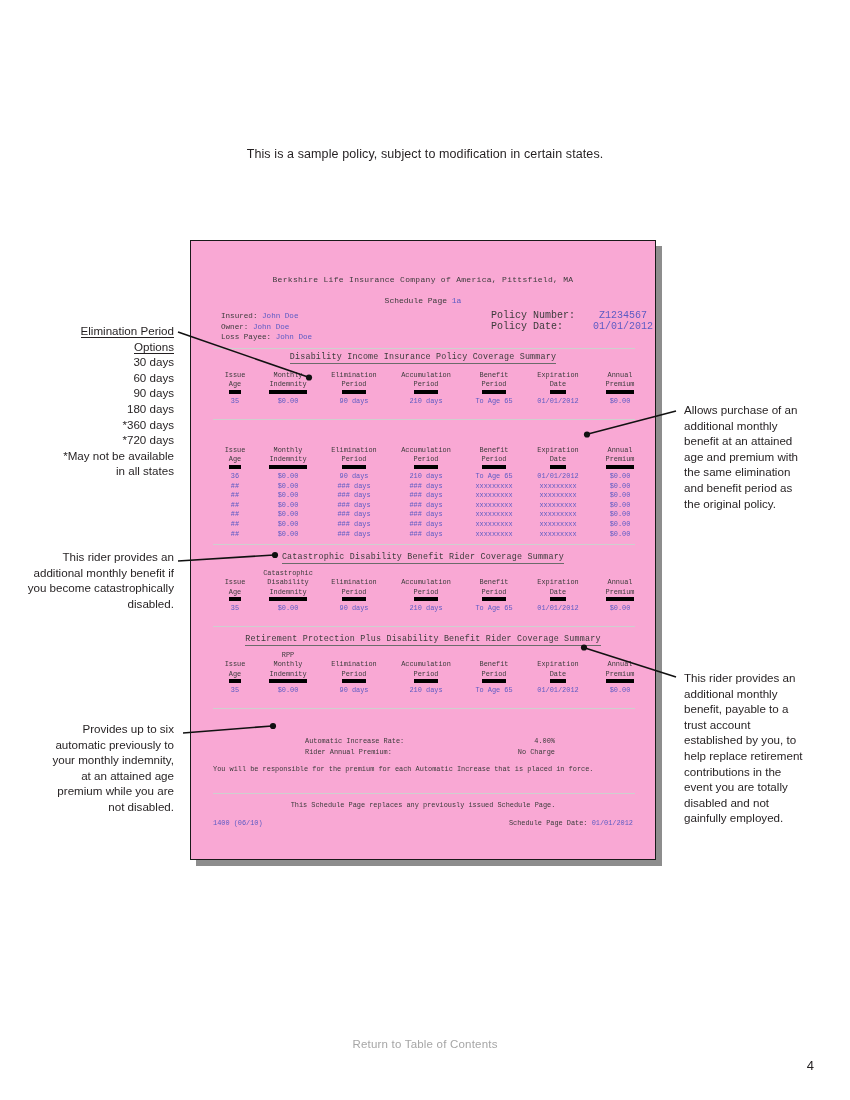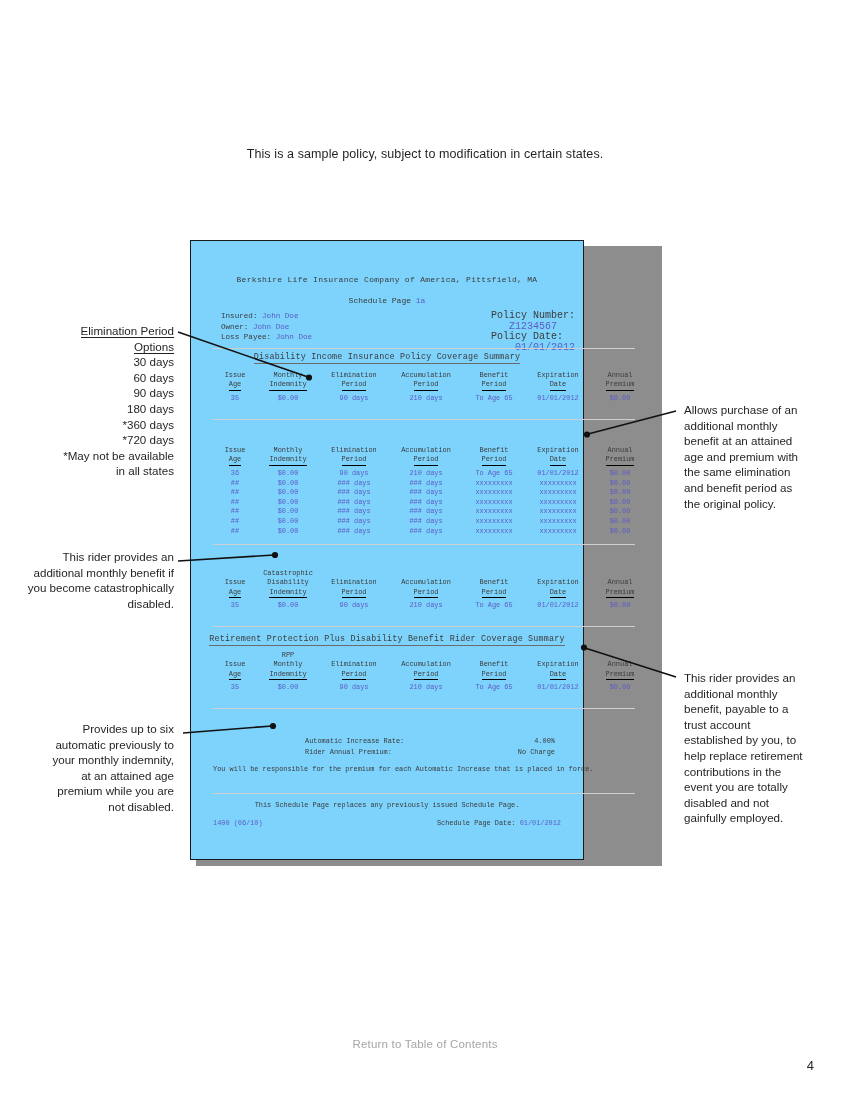--- a/index.html
+++ b/index.html
@@ -15,22 +15,22 @@
   .top-caption{
     position:absolute;left:0;top:147px;width:850px;
     text-align:center;font-size:12.5px;letter-spacing:.1px;color:#231f20;
   }
   
   .paper-shadow{
     position:absolute;left:196px;top:246px;width:466px;height:620px;
     background:#8d8d8d;
   }
   .paper{
-    position:absolute;left:190px;top:240px;width:394px;height:620px;
-    background:#7dd3fc;border:1.6px solid #1a1a1a;
+    position:absolute;left:190px;top:240px;width:466px;height:620px;
+    background:#f9a8d4;border:1.6px solid #1a1a1a;
     box-sizing:border-box;
   }
   .doc{
     position:absolute;left:0;top:0;width:100%;height:100%;
     font-family:"Liberation Mono", monospace;
     font-size:7.2px;line-height:11px;color:#3b3b3b;
   }
   .blue{color:#5b5bc4;}
   .hr{
     position:absolute;height:1px;background:#cfcfcf;left:22px;width:422px;
@@ -54,21 +54,21 @@
   
   table.cov{
     position:absolute;border-collapse:collapse;
     font-family:"Liberation Mono", monospace;font-size:6.9px;
     table-layout:fixed;
   }
   table.cov th{
     font-weight:normal;color:#3b3b3b;vertical-align:bottom;
     padding:0 0 0 0;line-height:9.3px;text-align:center;
   }
-  table.cov th .u{border-bottom:1px solid #000000;display:inline-block;padding-bottom:.5px;}
+  table.cov th .u{border-bottom:4px solid #000000;display:inline-block;padding-bottom:.5px;}
   table.cov td{
     text-align:center;color:#5b5bc4;line-height:9.6px;padding:0;
   }
   table.cov tr.firstrow td{padding-top:3px;}
   
   .c1{width:44px;}.c2{width:62px;}.c3{width:70px;}.c4{width:74px;}
   .c5{width:62px;}.c6{width:66px;}.c7{width:58px;}
   
   .abe-rows{
     position:absolute;font-family:"Liberation Mono", monospace;font-size:6.9px;
@@ -307,20 +307,21 @@
             <td>### days</td>
             <td>### days</td>
             <td>xxxxxxxxx</td>
             <td>xxxxxxxxx</td>
             <td>$0.00</td>
           </tr>
         </tbody>
       </table>
 
     <div class="hr" style="top:303px"></div>
+    <div class="sec-title" style="top:311px"><span>Catastrophic Disability Benefit Rider Coverage Summary</span></div>
     <table class="cov" id="tbl-cdb" style="left:22px;top:328px;width:422px">
         <colgroup>
           <col class="c1">
           <col class="c2">
           <col class="c3">
           <col class="c4">
           <col class="c5">
           <col class="c6">
           <col class="c7">
         </colgroup>

